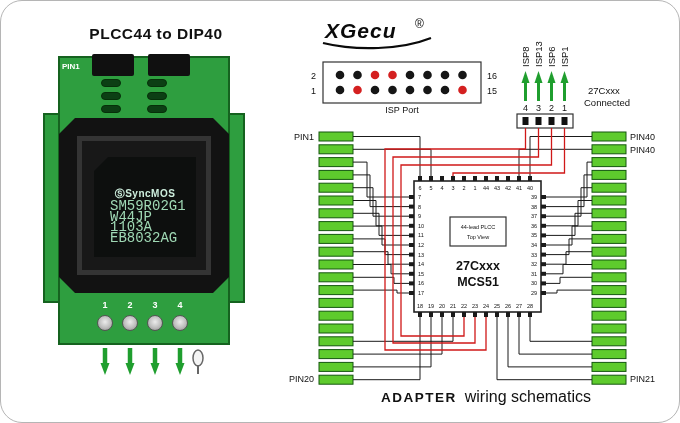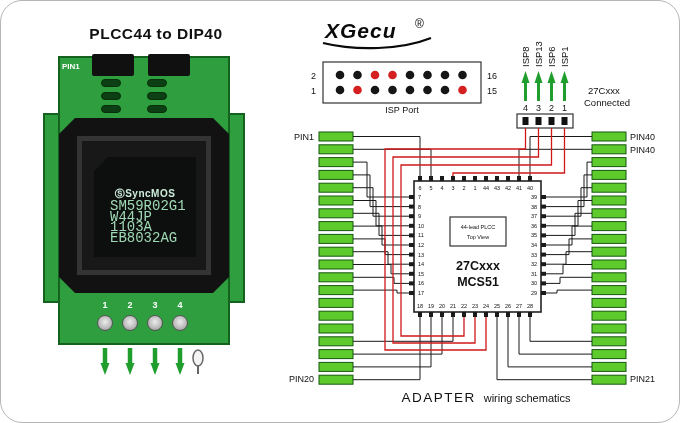--- a/index.html
+++ b/index.html
@@ -22,22 +22,22 @@
        clip-path:polygon(14px 0,100% 0,100% 100%,0 100%,0 14px)}
   .mcu-logo{margin-top:30px;text-align:center;font-size:10px;font-weight:bold;color:#cdeedd;letter-spacing:.5px}
   .mcu-line{margin-left:16px;font-family:Liberation Mono, monospace;font-size:14px;line-height:10.5px;color:#9fd8b4}
   .pnumlbl{position:absolute;top:299px;width:16px;text-align:center;color:#fff;font-size:9px;font-weight:bold;z-index:3}
   .pad{position:absolute;top:314px;width:16px;height:16px;border-radius:50%;border:1px solid #555;z-index:3;
        background:radial-gradient(circle at 50% 42%,#ececec 0%,#bdbdbd 55%,#8a8a8a 100%)}
   #caption{left:46px;top:380px;width:244px;text-align:center;font-size:9px;color:#111}
 
   
   #footer{left:340px;top:387px;width:290px;text-align:center}
-  #footer .b{font-size:13.5px;font-weight:normal;letter-spacing:1.5px}
-  #footer .r{font-size:11px;margin-left:8px}
+  #footer .b{font-size:13.5px;font-weight:bold;letter-spacing:1.5px}
+  #footer .r{font-size:16px;margin-left:8px}
 
   
   #schem{left:0;top:0;pointer-events:none;z-index:4}
   .t8{font-size:9px;fill:#111}
   .t8b{font-size:9.5px;fill:#111}
   .t5{font-size:5.5px;fill:#111}
   .mid{text-anchor:middle}
   .end{text-anchor:end}
   .logo{font-size:21px;font-weight:bold;font-style:italic;fill:#0a0a0a;letter-spacing:1px}
   .reg{font-size:12px;fill:#0a0a0a}

